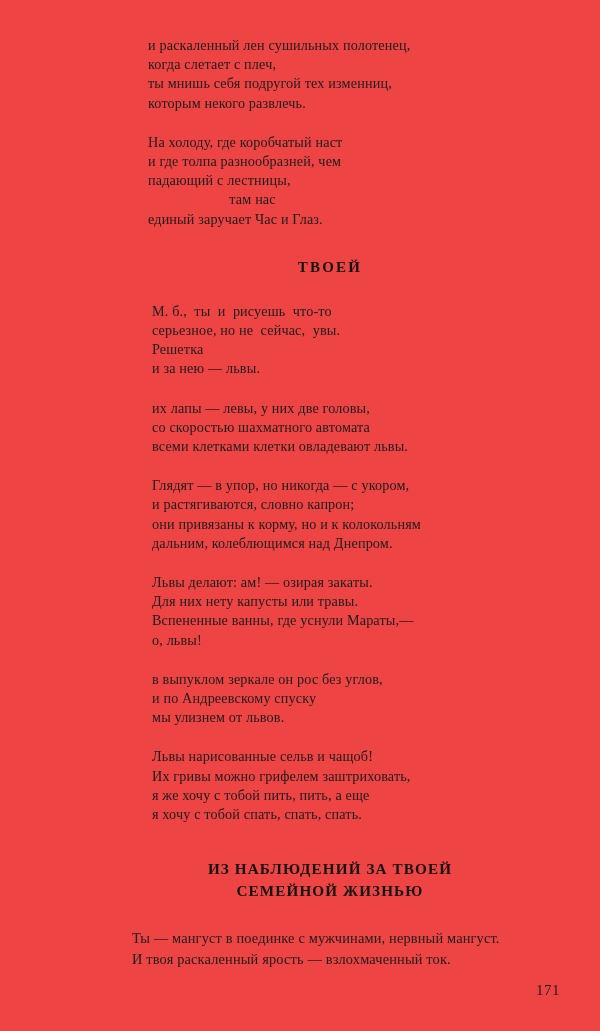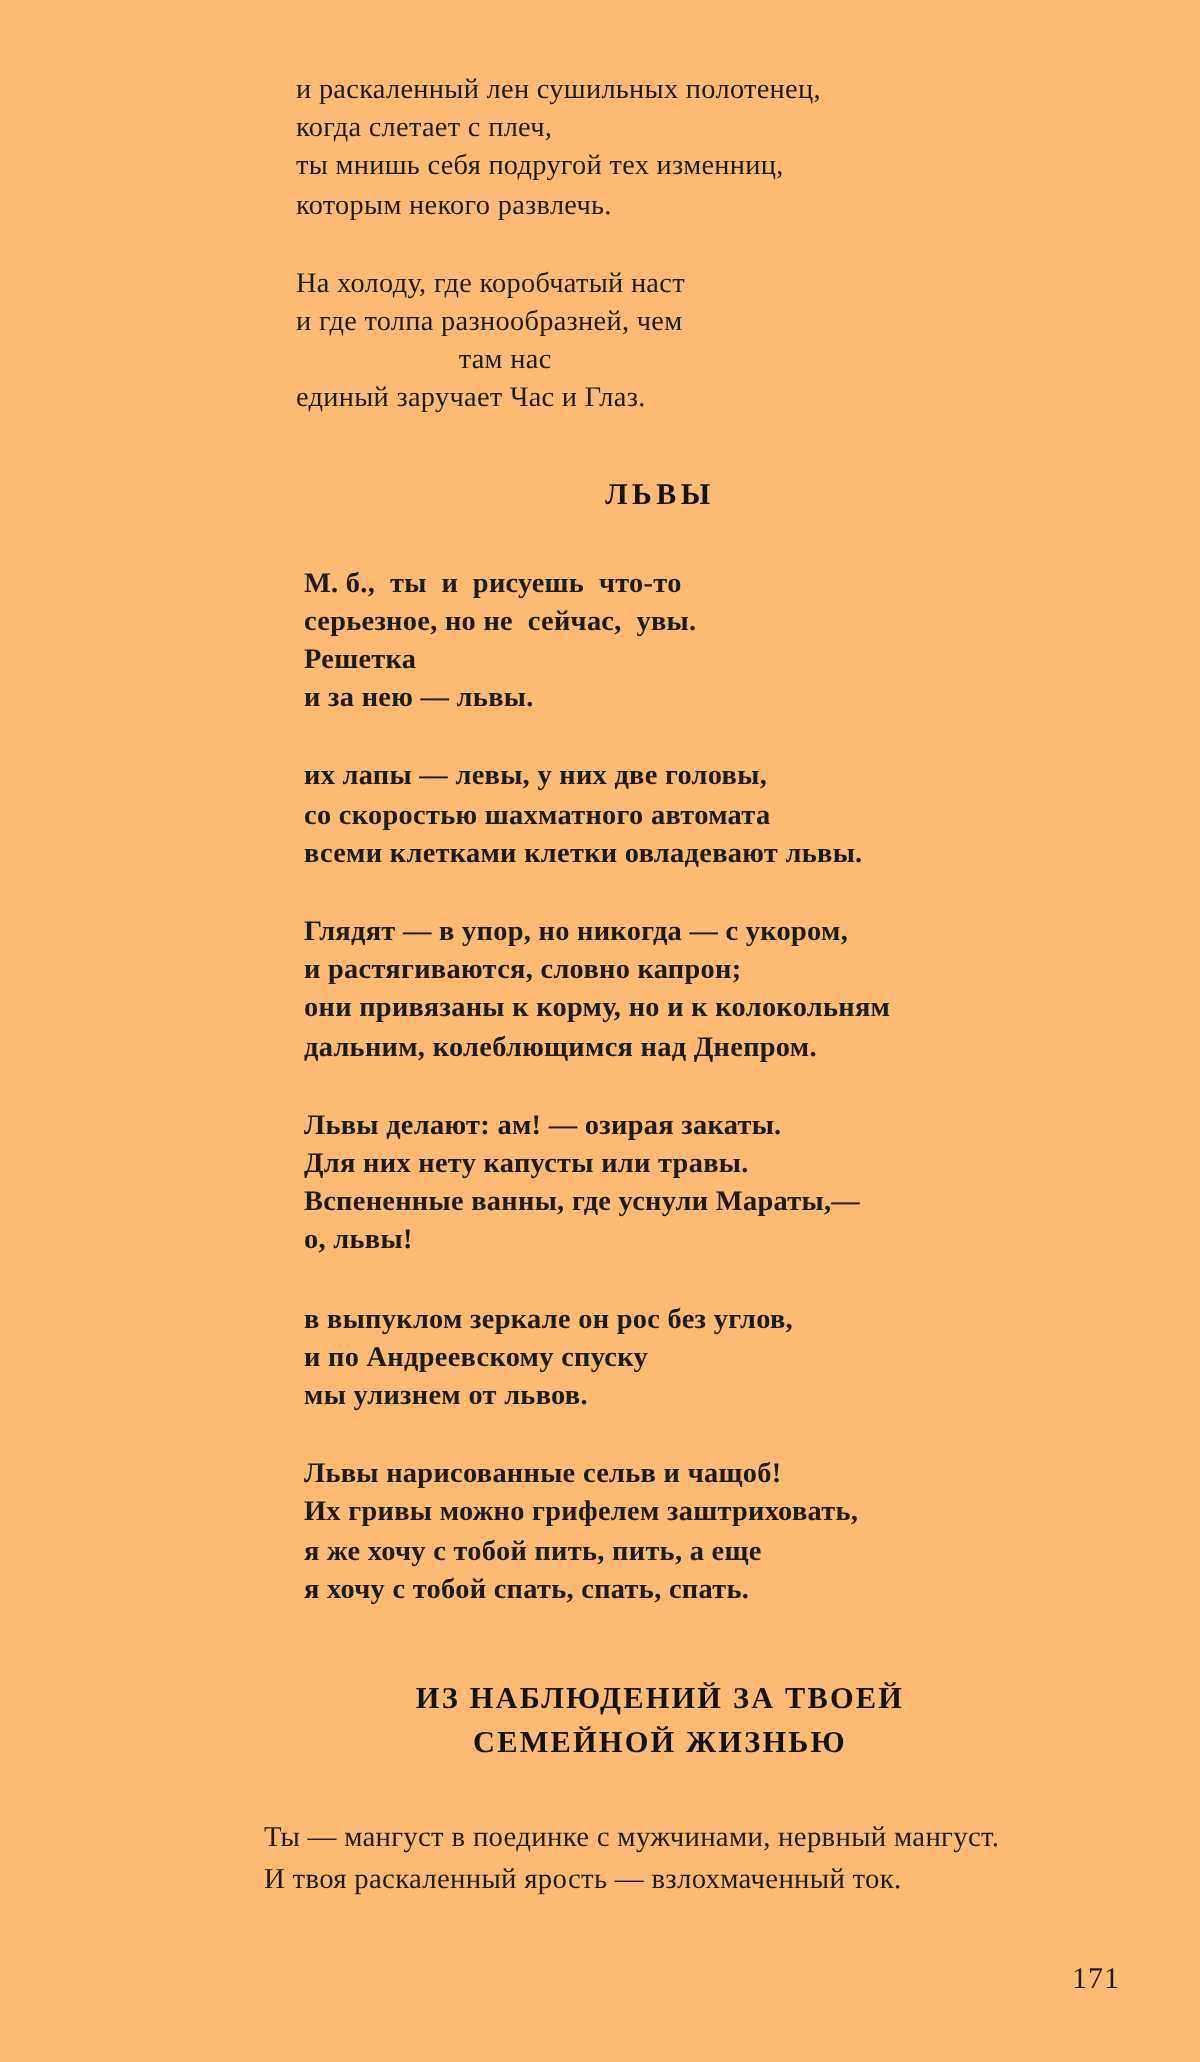--- a/index.html
+++ b/index.html
@@ -14,21 +14,21 @@
     color: #1a1a1a;
     position: relative;
     overflow: hidden;
   }
   .page {
     position: absolute;
     left: 0;
     top: 0;
     width: 600px;
     height: 1031px;
-    background: #fdba74;
+    background: #ef4444;
   }
   .content {
     position: absolute;
     left: 140px;
     top: 36px;
     width: 380px;
   }
   .stanza {
     margin: 0 0 20px 0;
   }
@@ -55,21 +55,20 @@
     line-height: 22px;
     margin: 34px 0 26px 0;
     color: #141414;
   }
   .section-title .tline {
     display: block;
     white-space: pre;
   }
   .block-indent {
     margin-left: 12px;
-    font-weight: bold;
   }
   .opening {
     margin-left: 8px;
   }
   .tail {
     margin-left: -8px;
   }
   .tail .line {
     font-size: 14.4px;
     line-height: 21px;
@@ -90,24 +89,25 @@
   <div class="content" id="content">
       <div class="stanza opening">
         <div class="line">и раскаленный лен сушильных полотенец,</div>
         <div class="line">когда слетает с плеч,</div>
         <div class="line">ты мнишь себя подругой тех изменниц,</div>
         <div class="line">которым некого развлечь.</div>
       </div>
       <div class="stanza opening">
         <div class="line">На холоду, где коробчатый наст</div>
         <div class="line">и где толпа разнообразней, чем</div>
+        <div class="line">падающий с лестницы,</div>
         <div class="line">                      там нас</div>
         <div class="line">единый заручает Час и Глаз.</div>
       </div>
-      <div class="poem-title">ЛЬВЫ</div>
+      <div class="poem-title">ТВОЕЙ</div>
       <div class="stanza block-indent">
         <div class="line">М. б.,  ты  и  рисуешь  что-то</div>
         <div class="line">серьезное, но не  сейчас,  увы.</div>
         <div class="line">Решетка</div>
         <div class="line">и за нею — львы.</div>
       </div>
       <div class="stanza block-indent">
         <div class="line">их лапы — левы, у них две головы,</div>
         <div class="line">со скоростью шахматного автомата</div>
         <div class="line">всеми клетками клетки овладевают львы.</div>

